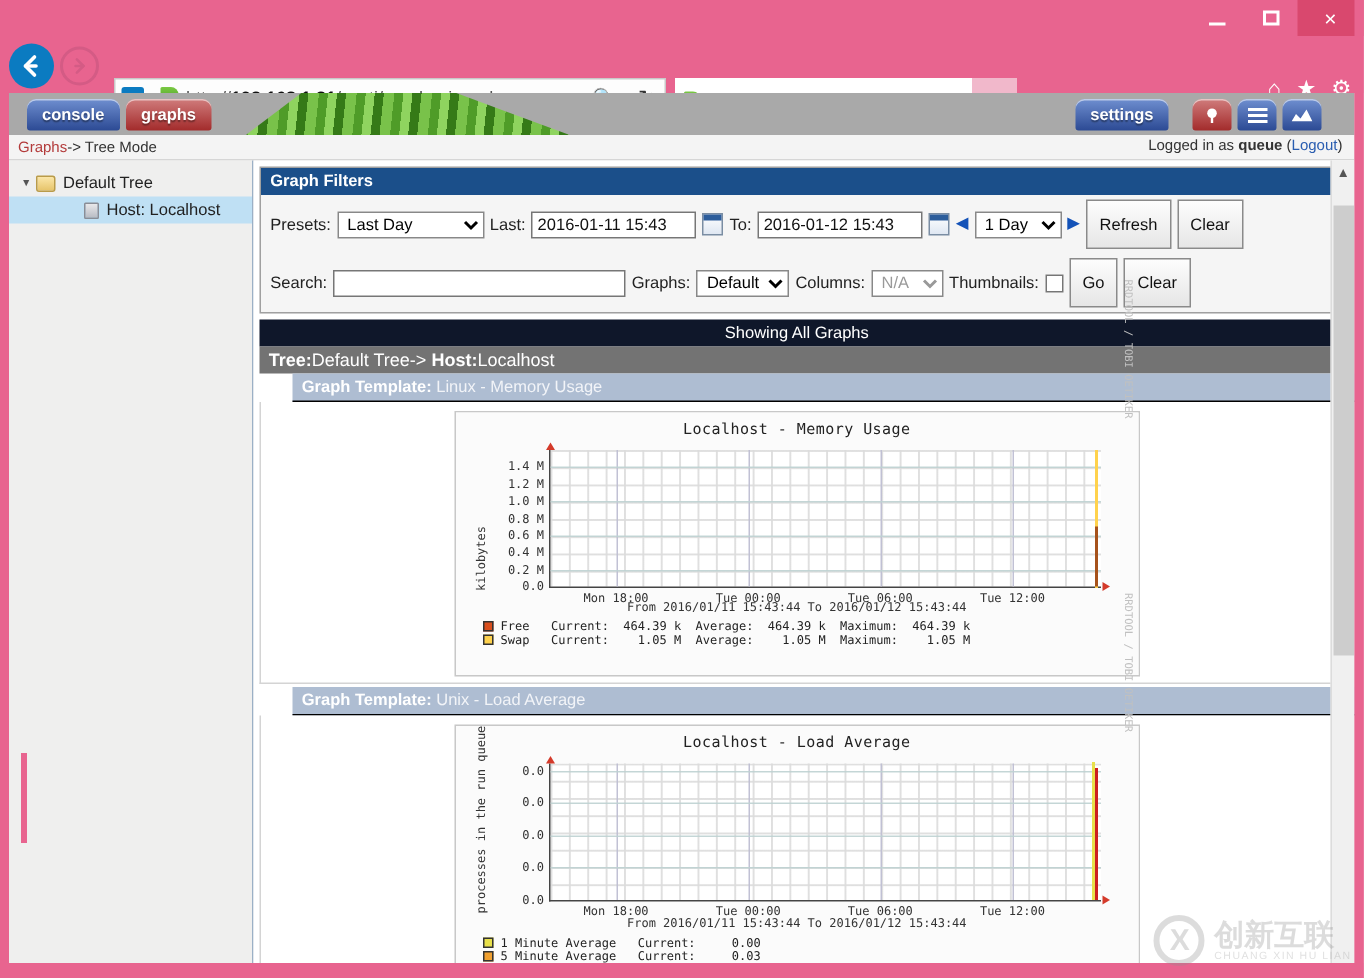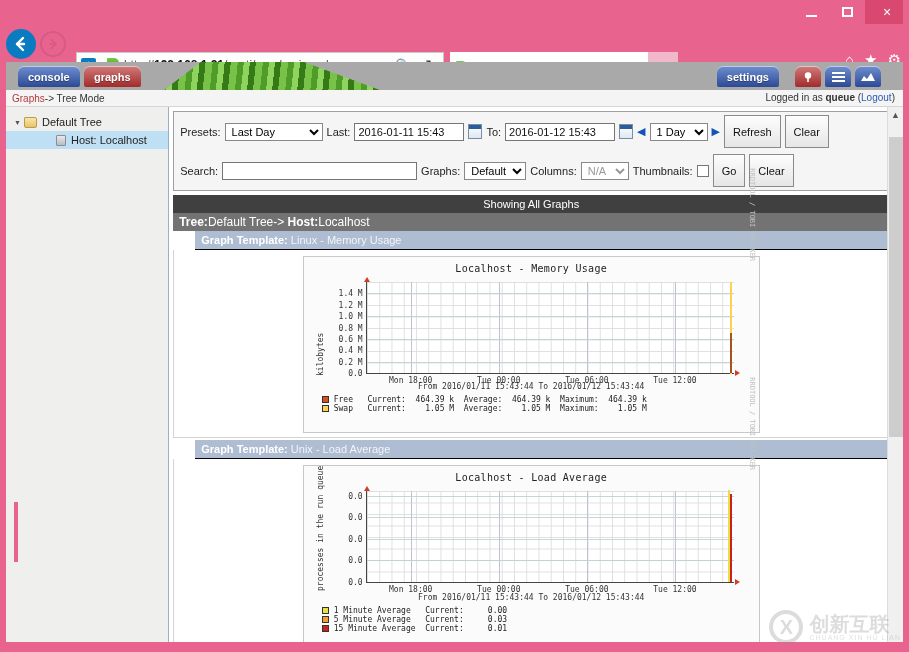--- a/index.html
+++ b/index.html
@@ -188,21 +188,21 @@
   }
   .cal-ico::before {
     content:""; position:absolute; left:0; top:0; right:0; height:4px; background:#2c5d9b;
   }
   .arrow-blue { color: #1352b8; font-size: 11px; line-height: 1; }
   .chk { width: 12px; height: 12px; border: 1px solid #767676; background: #fff; }
   .disabled-sel { color: #999; border-color: #bbb; background: #f3f3f3; }
 
   
   .showing-bar {
-    width: 716px; margin-top: 4px; background: #404040; color: #fff;
+    width: 716px; margin-top: 4px; background: #0f172a; color: #fff;
     text-align: center; font-size: 11px; padding: 3px 0; line-height: 12px;
   }
   .tree-bar {
     width: 716px; background: #737373; color: #fff; font-size: 12px;
     padding: 3px 6px; line-height: 12px;
   }
   .tree-bar b { font-weight: 700; }
   .gt-bar {
     width: 716px; background: #aebdd2; color: #ffffff; font-size: 11px;
     padding: 3px 6px; line-height: 12px; border-bottom: 1px solid #000000; margin-left: 22px;
@@ -410,20 +410,21 @@
           <span class="host-ico"></span>
           <span>Host: Localhost</span>
         </div>
         <div class="drag-handle"></div>
       </div>
 
       <div class="content">
         <div class="content-inner">
 
           <div class="panel">
+            <div class="panel-title">Graph Filters</div>
 
             <div class="filter-row">
               <span class="lbl">Presets:</span>
               <select class="ui" style="width:98px">
                 <option>Last Day</option>
               </select>
               <span class="lbl">Last:</span>
               <input class="ui" style="width: 110px;" value="2016-01-11 15:43">
               <span class="cal-ico"></span>
               <span class="lbl">To:</span>

